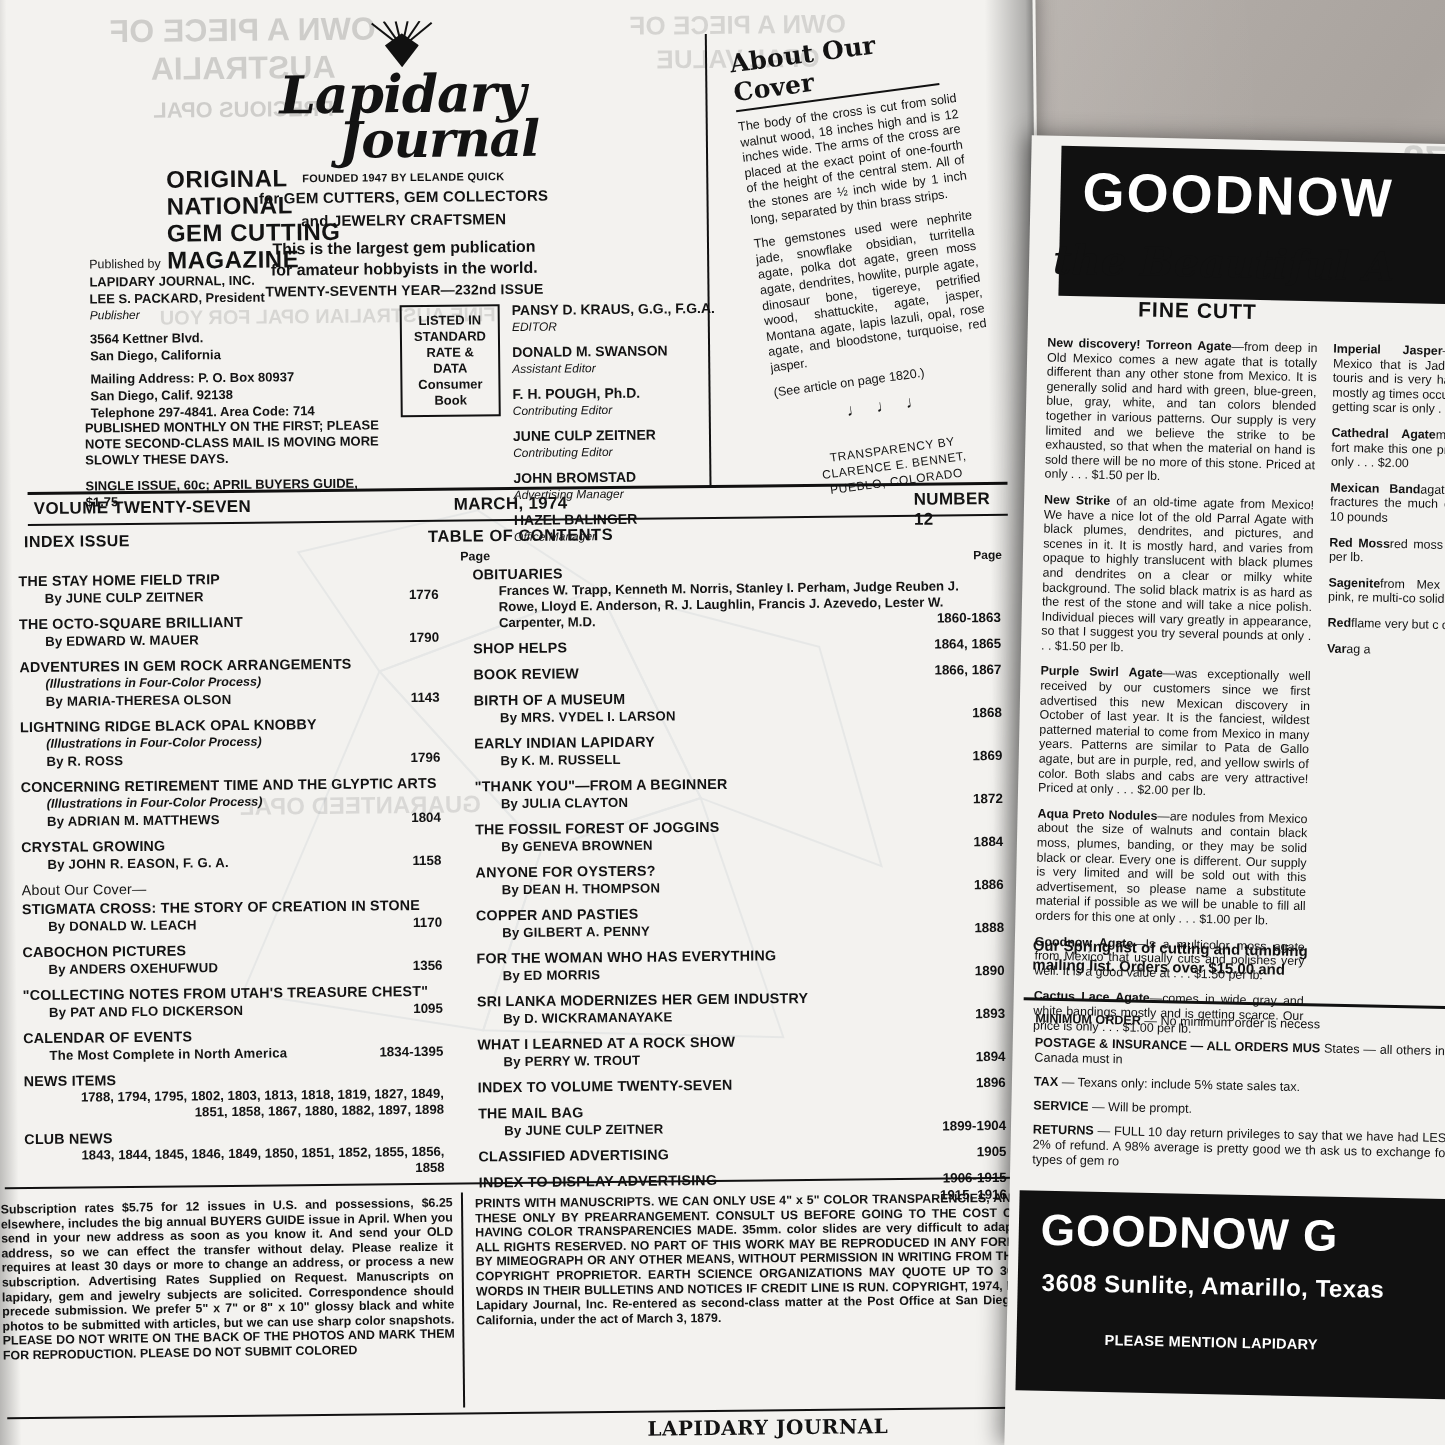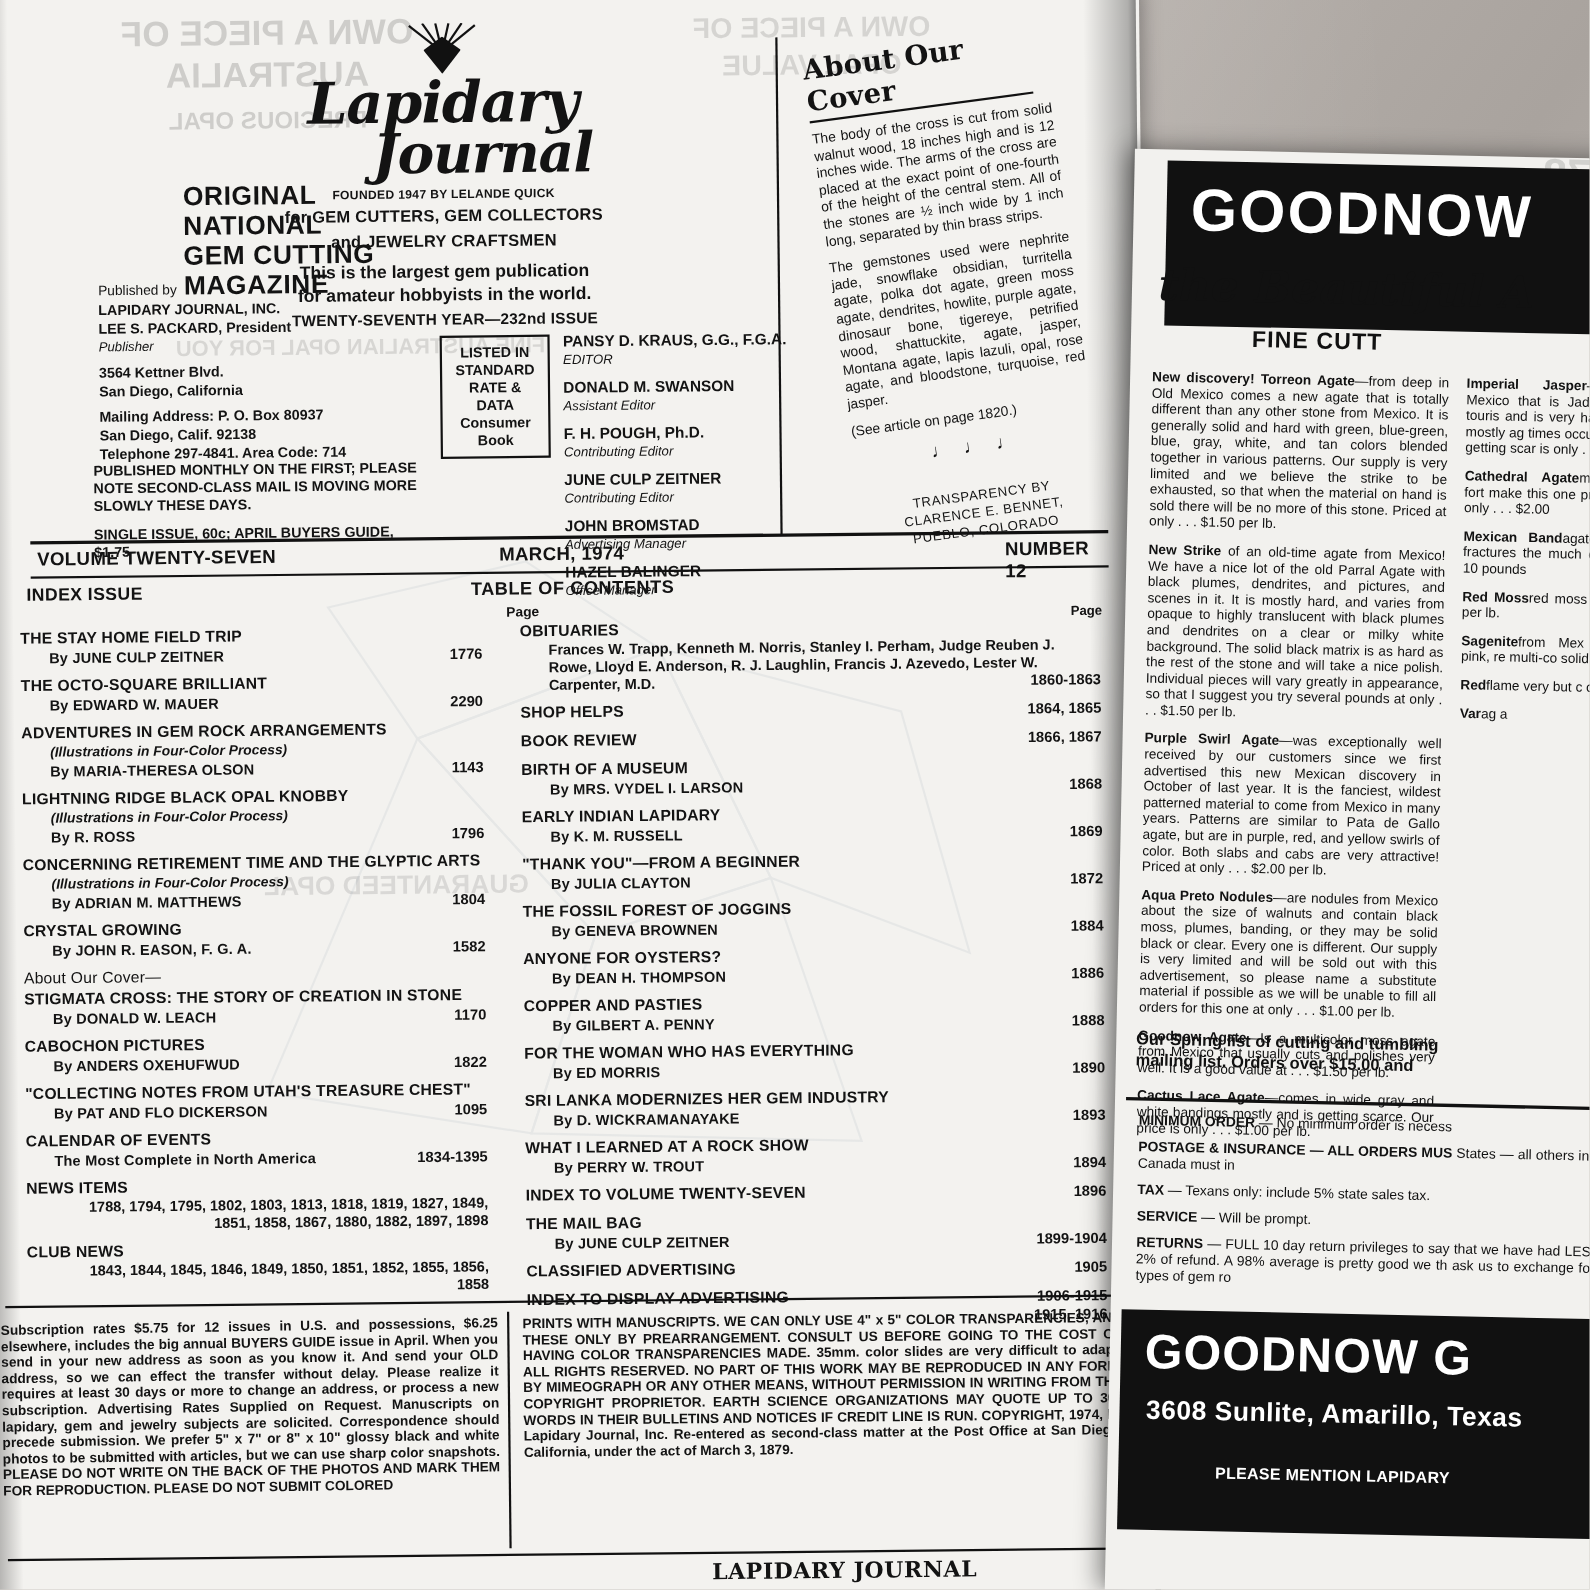--- a/index.html
+++ b/index.html
@@ -403,21 +403,21 @@
 
     <div class="col col-left">
       <div class="entry">
         <div class="t">THE STAY HOME FIELD TRIP</div>
         <div class="by">By JUNE CULP ZEITNER</div>
         <div class="pg">1776</div>
       </div>
       <div class="entry">
         <div class="t">THE OCTO-SQUARE BRILLIANT</div>
         <div class="by">By EDWARD W. MAUER</div>
-        <div class="pg">2290</div>
+        <div class="pg">1790</div>
       </div>
       <div class="entry">
         <div class="t">ADVENTURES IN GEM ROCK ARRANGEMENTS</div>
         <div class="sub">(Illustrations in Four-Color Process)</div>
         <div class="by">By MARIA-THERESA OLSON</div>
         <div class="pg">1143</div>
       </div>
       <div class="entry">
         <div class="t">LIGHTNING RIDGE BLACK OPAL KNOBBY</div>
         <div class="sub">(Illustrations in Four-Color Process)</div>
@@ -426,34 +426,34 @@
       </div>
       <div class="entry">
         <div class="t">CONCERNING RETIREMENT TIME AND THE GLYPTIC ARTS</div>
         <div class="sub">(Illustrations in Four-Color Process)</div>
         <div class="by">By ADRIAN M. MATTHEWS</div>
         <div class="pg">1804</div>
       </div>
       <div class="entry">
         <div class="t">CRYSTAL GROWING</div>
         <div class="by">By JOHN R. EASON, F. G. A.</div>
-        <div class="pg">1582</div>
+        <div class="pg">1158</div>
       </div>
       <div class="entry" style="margin-bottom:2px">
         <div class="t" style="font-weight:normal">About Our Cover—</div>
       </div>
       <div class="entry">
         <div class="t">STIGMATA CROSS: THE STORY OF CREATION IN STONE</div>
         <div class="by">By DONALD W. LEACH</div>
         <div class="pg">1170</div>
       </div>
       <div class="entry">
         <div class="t">CABOCHON PICTURES</div>
         <div class="by">By ANDERS OXEHUFWUD</div>
-        <div class="pg">1822</div>
+        <div class="pg">1356</div>
       </div>
       <div class="entry">
         <div class="t">"COLLECTING NOTES FROM UTAH'S TREASURE CHEST"</div>
         <div class="by">By PAT AND FLO DICKERSON</div>
         <div class="pg">1095</div>
       </div>
       <div class="entry">
         <div class="t">CALENDAR OF EVENTS</div>
         <div class="by">The Most Complete in North America</div>
         <div class="pg">1834-1395</div>

